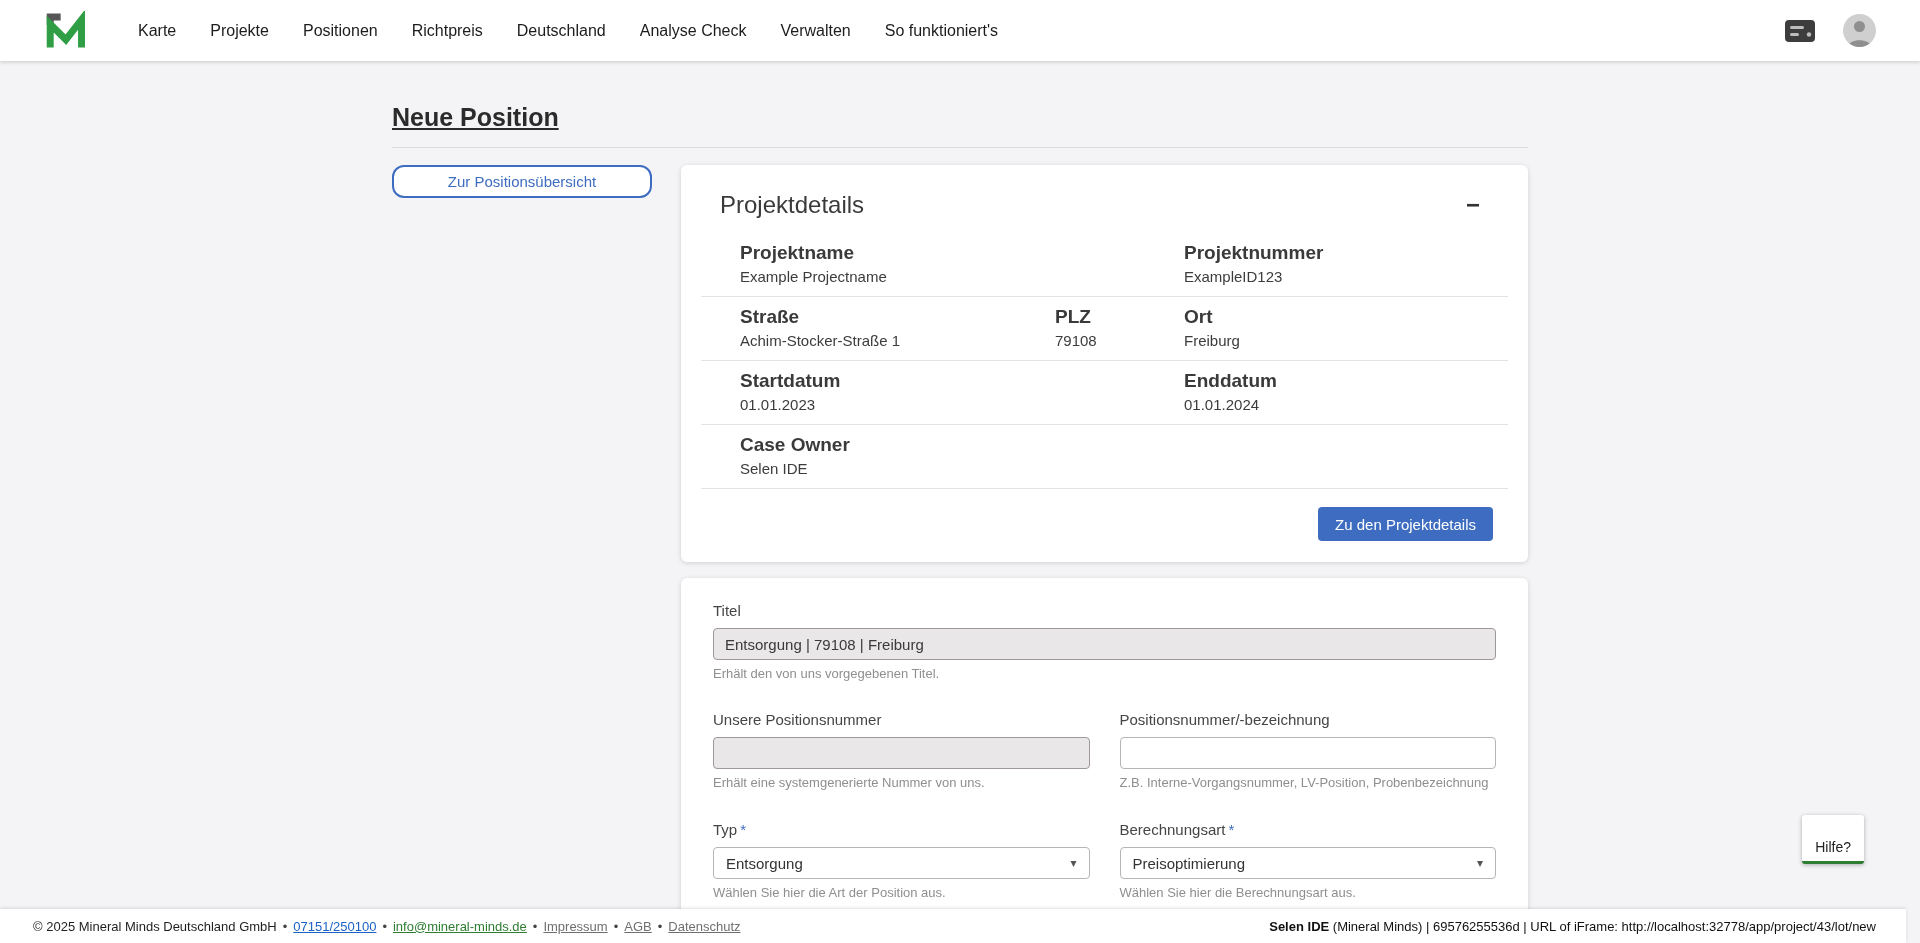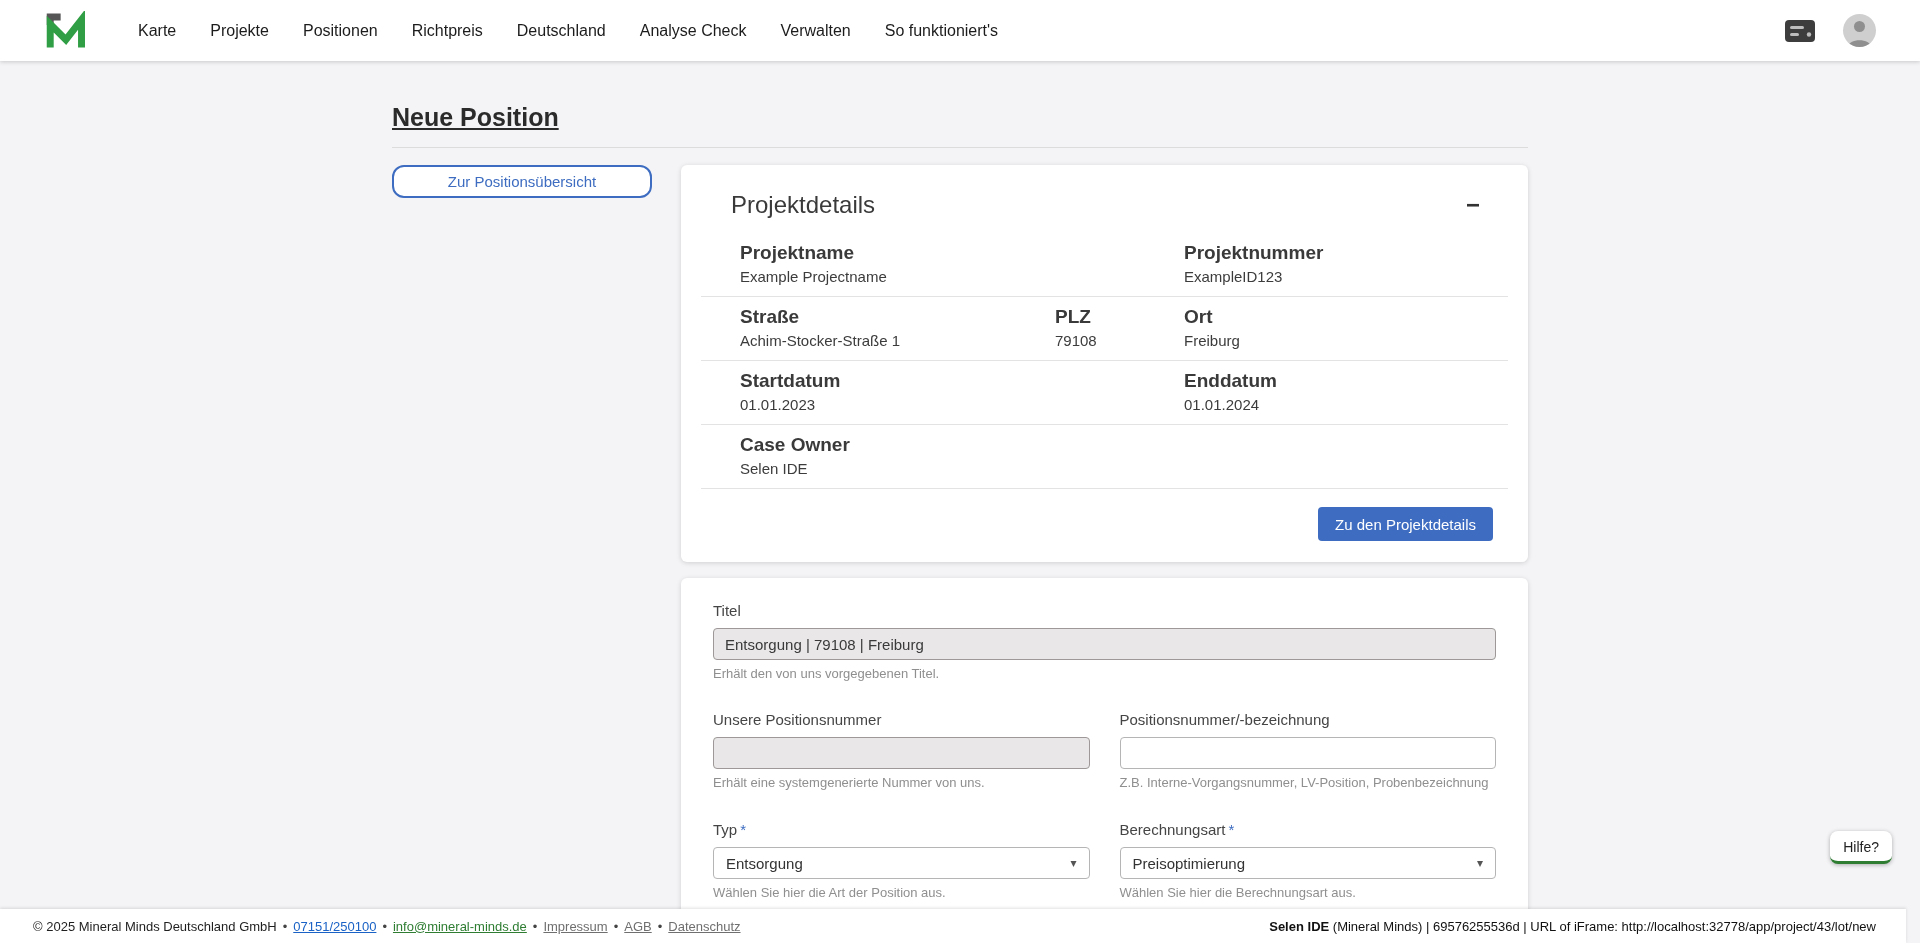--- a/index.html
+++ b/index.html
@@ -59,21 +59,21 @@
 
   .card {
     background: #ffffff;
     border-radius: 6px;
     box-shadow: 0 1px 5px rgba(0,0,0,0.15);
   }
 
   
   .card-header {
     display: flex; justify-content: space-between; 
-    padding: 26px 42px 14px 50px;
+    padding: 26px 42px 14px 39px;
   }
   .card-title { font-size: 24px; font-weight: 400; color: #3a3a3a; }
   .collapse-btn {
     background: none; border: none; font-size: 24px; font-weight: 700;
     color: #333; cursor: pointer; line-height: 1; padding: 0 6px;
   }
   .details-table { margin: 0 20px; }
   .detail-row {
     display: grid;
     grid-template-columns: 315px 129px 1fr;
@@ -110,25 +110,25 @@
     height: 32px; margin-top: 9px;
     border: 1px solid #b5b5b5; border-radius: 4px;
     display: flex; align-items: center; justify-content: space-between;
     padding: 0 12px; font-size: 15px; color: #333;
     background: #fff; cursor: pointer;
   }
   .caret { font-size: 12px; color: #555; }
 
   
   .help-btn {
-    position: absolute; right: 28px; bottom: 79px;
+    position: absolute; right: 56px; bottom: 79px;
     background: #fff; border: none;
     border-bottom: 3px solid #2e7d32;
-    border-radius: 8px;
-    padding: 8px 13px 6px 13px;
+    border-radius: 3px;
+    padding: 24px 13px 6px 13px;
     font-size: 14px; color: #222;
     font-family: "Liberation Sans", sans-serif;
     box-shadow: 0 1px 4px rgba(0,0,0,0.3);
     cursor: pointer; z-index: 40;
   }
 
   
   .footer {
     position: absolute; left: 0; right: 14px; bottom: 0;
     height: 34px; background: #ffffff;

